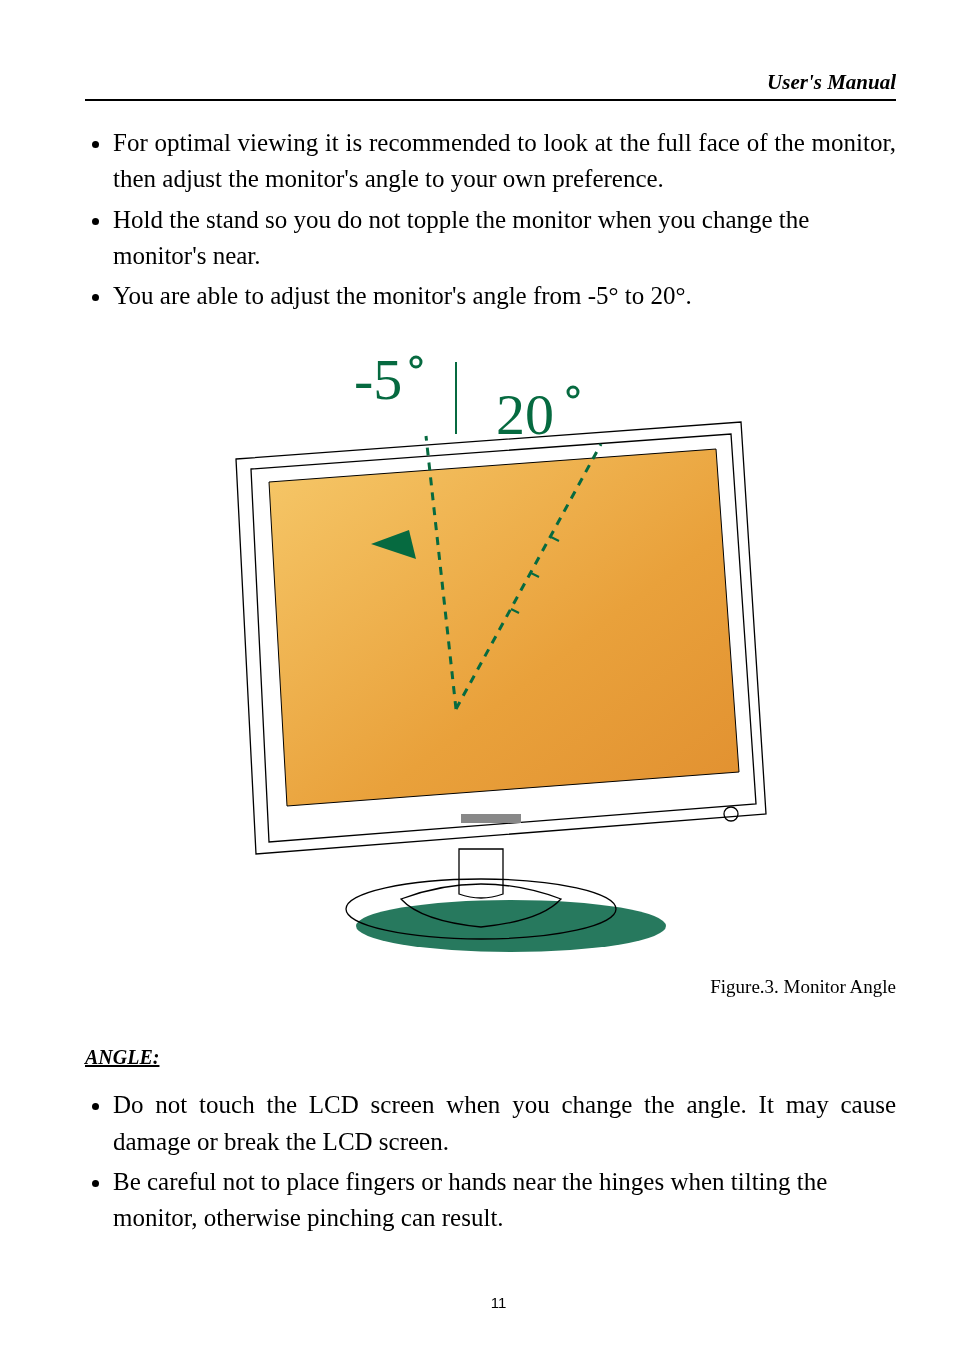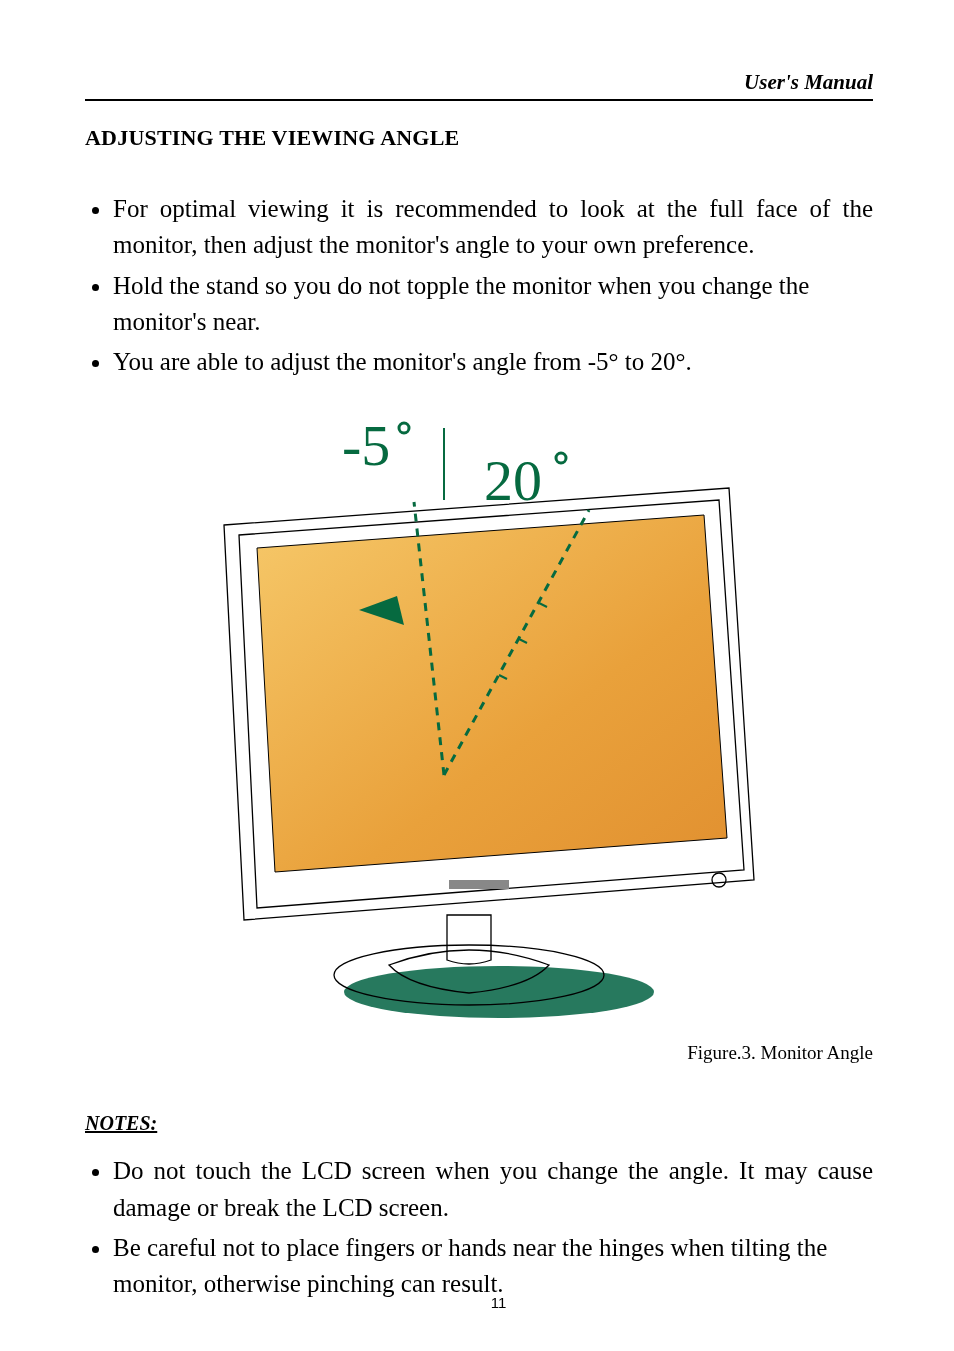--- a/index.html
+++ b/index.html
@@ -7,21 +7,21 @@
     padding: 0;
     font-family: "Times New Roman", Times, serif;
     background: #fff;
     color: #000;
     width: 954px;
     min-height: 1351px;
     box-sizing: border-box;
     position: relative;
   }
   .page {
-    padding: 70px 81px 40px 85px;
+    padding: 70px 58px 40px 85px;
   }
   .header-right {
     text-align: right;
     font-style: italic;
     font-weight: bold;
     font-size: 21px;
     margin-bottom: 4px;
   }
   .hr {
     border: none;
@@ -82,21 +82,20 @@
   svg .arrow { fill:#066a40; }
 </style>
 </head>
 <body>
 
 <div class="page">
 
   <div class="header-right">User's Manual</div>
   <hr class="hr">
 
-  <h2 class="title">ADJUSTING THE VIEWING ANGLE</h2>
 
   <ul class="bullets">
     <li class="justify">For optimal viewing it is recommended to look at the full face of the monitor, then adjust the monitor's angle to your own preference.</li>
     <li>Hold the stand so you do not topple the monitor when you change the monitor's near.</li>
     <li>You are able to adjust the monitor's angle from -5° to 20°.</li>
   </ul>
 
   <div class="figure-wrap">
     <svg width="560" height="620" viewBox="0 0 560 620">
       <defs>
@@ -148,21 +147,21 @@
       </text>
       <circle cx="362" cy="48" r="5" fill="none" stroke="#066a40" stroke-width="3"></circle>
     </svg>
 
     <div class="caption">
       <span>Figure.3.</span>
       <span>Monitor Angle</span>
     </div>
   </div>
 
-  <div class="notes-heading">NOTES:</div>
+  <div class="notes-heading">ANGLE:</div>
 
   <ul class="bullets">
     <li class="justify">Do not touch the LCD screen when you change the angle. It may cause damage or break the LCD screen.</li>
     <li>Be careful not to place fingers or hands near the hinges when tilting the monitor, otherwise pinching can result.</li>
   </ul>
 
 </div>
 
 <div class="page-number">11</div>
 

